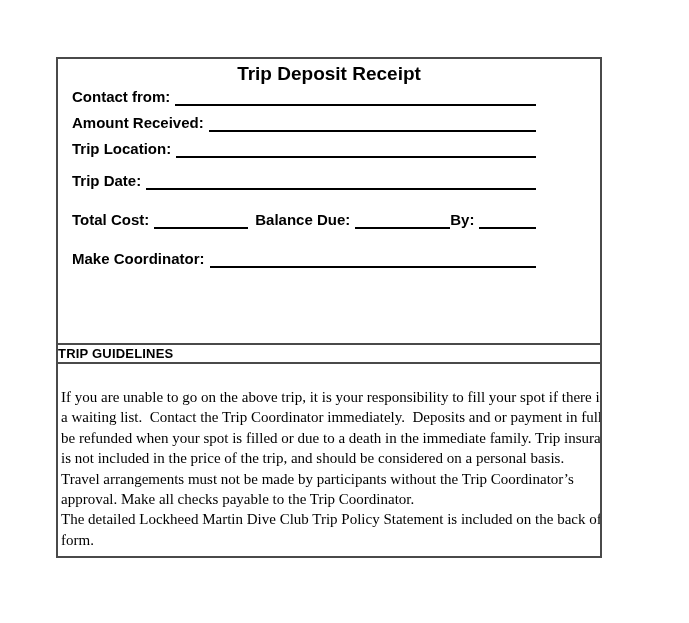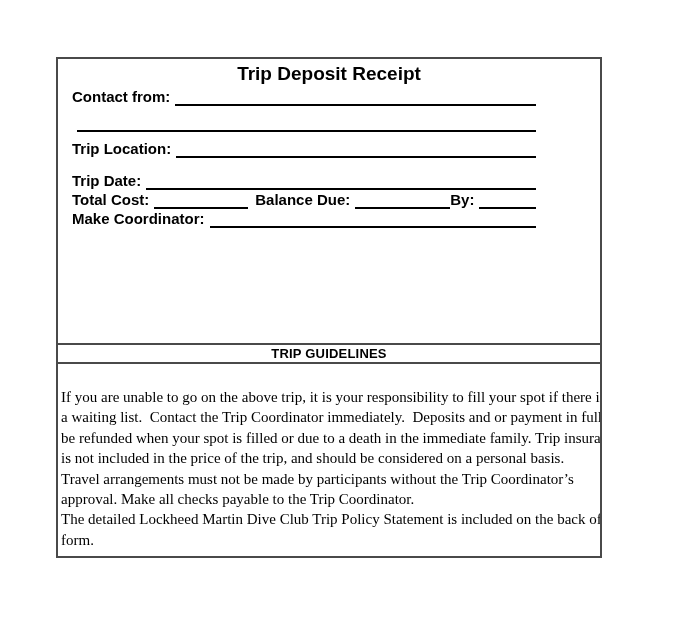--- a/index.html
+++ b/index.html
@@ -44,38 +44,38 @@
     align-items: flex-end;
     height: 19px;
     font-size: 15px;
     font-weight: bold;
     line-height: 19px;
     white-space: nowrap;
   }
   .mt-sm { margin-top: 2px; }
   .mt-md { margin-top: 7px; }
   .mt-lg { margin-top: 13px; }
-  .mt-xl { margin-top: 0; }
+  .mt-xl { margin-top: 20px; }
   .blank {
     flex: 1;
     height: 17px;
     margin-left: 5px;
     border-bottom: 2px solid #000000;
   }
   .blank.tight { margin-left: 1px; }
   .blank.w94 { flex: none; width: 94px; margin-right: 7px; }
   .blank.w95 { flex: none; width: 95px; margin-right: 0; }
 
   
   .guidelines-band {
     height: 21px;
     border: 2px solid #4a4a4a;
     display: flex;
     align-items: center;
-    justify-content: center;
+    justify-content: flex-start;
     font-size: 13px;
     font-weight: bold;
     letter-spacing: 0.2px;
   }
 
   
   .guidelines-text {
     height: 194px;
     border: 2px solid #4a4a4a;
     border-top: 0;
@@ -99,20 +99,21 @@
 
     <div class="rows">
 
       <div class="field-row mt-sm">
         <span>Contact from:</span>
         <span class="blank"></span>
       </div>
 
 
       <div class="field-row mt-md">
+        <span>Amount Received:</span>
         <span class="blank"></span>
       </div>
 
       <div class="field-row mt-md">
         <span>Trip Location:</span>
         <span class="blank"></span>
       </div>
 
       <div class="field-row mt-lg">
         <span>Trip Date:</span>

